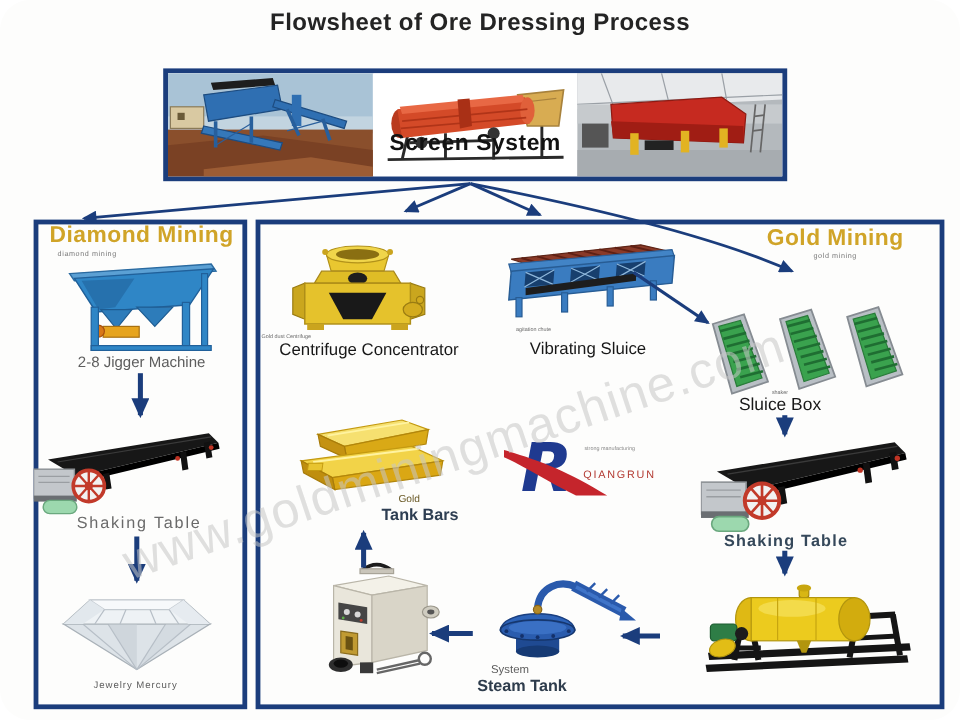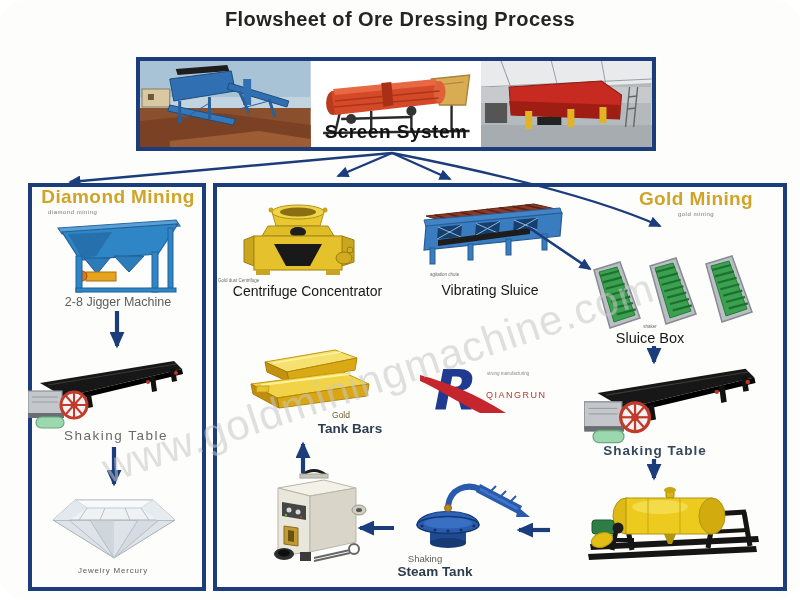--- a/index.html
+++ b/index.html
@@ -4,21 +4,21 @@
 <style>
   html,body{margin:0;padding:0;background:#ffffff;}
   .stage{position:relative;width:800px;height:600px;background:#fdfdfc;overflow:hidden;
          font-family:"Liberation Sans",sans-serif;border-radius:25px;}
   .title{position:absolute;top:8px;left:0;width:100%;text-align:center;
          font-size:20px;font-weight:600;color:#242424;letter-spacing:.4px;z-index:15;}
   .banner{position:absolute;left:136px;top:57px;width:520px;height:94px;
           border:4px solid #1b3d7c;box-sizing:border-box;background:#fff;
           display:flex;z-index:5;}
   .banner svg{flex:1 1 33.3%;height:100%;}
-  .banner-label{position:absolute;left:50%;bottom:4px;transform:translateX(-50%);
+  .banner-label{position:absolute;left:50%;bottom:16px;transform:translateX(-50%);
           font-size:19px;font-weight:700;color:#121212;letter-spacing:.5px;white-space:nowrap;z-index:8;}
   .box{position:absolute;border:4px solid #1b3d7c;box-sizing:border-box;z-index:4;background:transparent;}
   .lbl{position:absolute;text-align:center;z-index:15;white-space:nowrap;}
   .heading{font-size:19px;font-weight:700;color:#d0a428;letter-spacing:.4px;}
   .subhead{font-size:6px;color:#787878;letter-spacing:.5px;}
   .gray-lbl{color:#5d5d5d;}
   .bold-lbl{font-weight:400;color:#181818;text-align:center;}
   .navy-lbl{font-weight:600;color:#2e3c4c;}
   .tiny{font-size:4.5px;color:#6a6a6a;z-index:15;position:absolute;white-space:nowrap;}
   .machine{position:absolute;z-index:10;}
@@ -347,21 +347,21 @@
       <ellipse cx="56" cy="48" rx="31" ry="8.5" fill="#2a5cae" stroke="#16376e" stroke-width="1.4"></ellipse>
       <ellipse cx="56" cy="46" rx="24" ry="5.5" fill="#3a70c4"></ellipse>
       <circle cx="30" cy="49" r="1.6" fill="#14316a"></circle>
         <circle cx="43" cy="53" r="1.6" fill="#14316a"></circle>
       <circle cx="56" cy="54" r="1.6" fill="#14316a"></circle>
         <circle cx="69" cy="53" r="1.6" fill="#14316a"></circle>
       <circle cx="82" cy="49" r="1.6" fill="#14316a"></circle>
       <circle cx="56" cy="31" r="3.5" fill="#b48a28" stroke="#8a6618" stroke-width="1"></circle>
     </svg>
   </div>
-  <div class="lbl gray-lbl" style="left:385px;top:553px;width:80px;font-size:9.5px;">Shaking</div>
+  <div class="lbl gray-lbl" style="left:385px;top:553px;width:80px;font-size:9.5px;">System</div>
   <div class="lbl navy-lbl" style="left:375px;top:564px;width:120px;font-size:13.5px;">Steam Tank</div>
 
   <div class="machine" style="left:262px;top:466px;width:106px;height:100px;">
     <svg viewBox="0 0 106 100">
       <path d="M40,9 q12,-9 24,0" stroke="#1c1c1c" stroke-width="3" fill="none"></path>
       <rect x="38" y="8" width="28" height="4" fill="#c9c5ba" stroke="#a8a498" stroke-width="1"></rect>
       <polygon points="16,22 62,14 94,22 48,30" fill="#f3f1e8" stroke="#b9b5a8" stroke-width="1"></polygon>
       <polygon points="16,22 48,30 48,86 16,90" fill="#e9e6db" stroke="#b9b5a8" stroke-width="1"></polygon>
       <polygon points="48,30 94,22 94,76 48,86" fill="#d9d5c8" stroke="#b9b5a8" stroke-width="1"></polygon>
       <polygon points="20,36 44,40 44,54 20,50" fill="#454545"></polygon>

